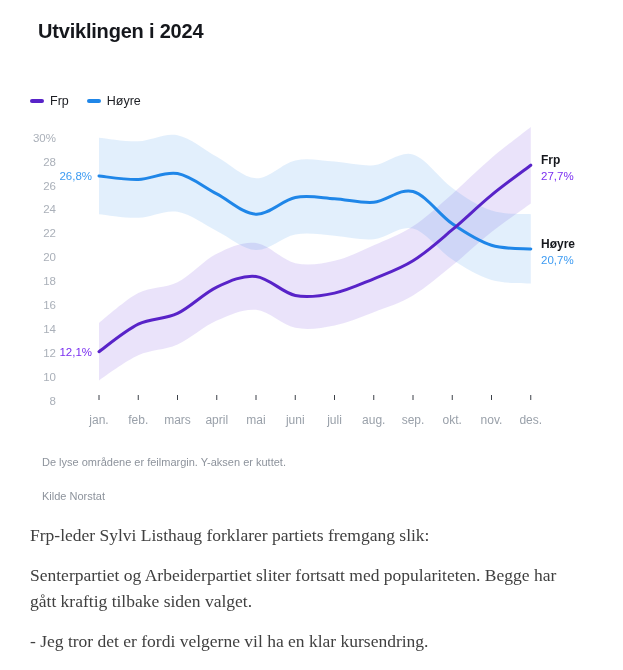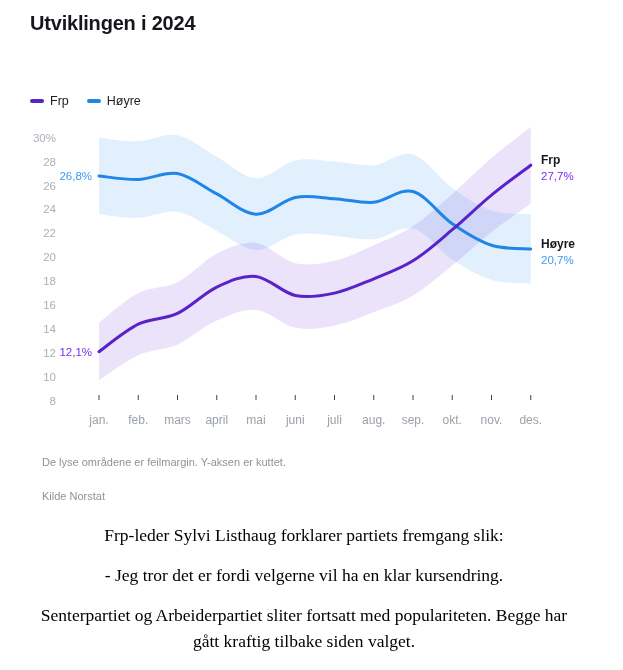--- a/index.html
+++ b/index.html
@@ -1,37 +1,37 @@
 <!DOCTYPE html>
 <html><head>
 <meta charset="utf-8">
 <style>
   html,body{margin:0;padding:0;background:#ffffff;}
   .page{position:relative;width:623px;height:670px;background:#ffffff;overflow:hidden;
         font-family:"Liberation Sans",sans-serif;}
-  .title{position:absolute;left:30px;top:12px;margin:0;font-size:20px;font-weight:800;
+  .title{position:absolute;left:30px;top:12px;margin:8px;font-size:20px;font-weight:800;
          letter-spacing:-0.2px;color:#15171c;}
   .subtitle{position:absolute;left:30px;top:46px;width:540px;margin:0;font-size:12px;
             line-height:16px;color:#4e555f;}
   .legend{position:absolute;left:30px;top:94px;display:flex;gap:18px;align-items:center;
           font-size:12.5px;font-weight:500;color:#1b1d22;}
   .legend-item{display:flex;align-items:center;gap:6px;}
   .swatch{display:inline-block;width:14px;height:4px;border-radius:2px;}
   #chart-svg{position:absolute;left:0;top:120px;}
   svg text{font-family:"Liberation Sans",sans-serif;}
   .ylab{font-size:11.5px;fill:#aab0b9;}
   .xlab{font-size:12px;fill:#9aa1aa;}
   .startlab{font-size:11.5px;font-weight:500;}
   .endname{font-size:12px;font-weight:700;fill:#16181d;}
   .endval{font-size:11.5px;font-weight:500;}
   .footnote{position:absolute;left:30px;margin:12px;font-size:11px;color:#8d939c;}
   .footnote-margin{top:444px;}
   .footnote-source{top:478px;}
   .article{position:absolute;left:30px;top:522px;width:548px;
-           font-family:"Liberation Serif",serif;font-size:17.5px;line-height:26px;color:#000000;text-align:center;}
+           font-family:"Liberation Serif",serif;font-size:17.5px;line-height:26px;color:#404040;}
   .para{margin:0 0 14px 0;}
 </style>
 </head>
 <body>
 
 <div class="page">
 
   <h1 class="title">Utviklingen i 2024</h1>
 
 
@@ -93,17 +93,17 @@
       <text x="541" y="60.19420000000001" class="endval" fill="#7a2ff0">27,7%</text>
       <text x="541" y="127.87220000000002" class="endname">Høyre</text>
       <text x="541" y="143.87220000000002" class="endval" fill="#3d9bf2">20,7%</text>
     </svg>
 
   <p class="footnote footnote-margin">De lyse områdene er feilmargin. Y-aksen er kuttet.</p>
   <p class="footnote footnote-source">Kilde Norstat</p>
 
   <div class="article">
     <p class="para">Frp-leder Sylvi Listhaug forklarer partiets fremgang slik:</p>
+    <p class="para">Senterpartiet og Arbeiderpartiet sliter fortsatt med populariteten. Begge har gått kraftig tilbake siden valget.</p>
     <p class="para">- Jeg tror det er fordi velgerne vil ha en klar kursendring.</p>
-    <p class="para">Senterpartiet og Arbeiderpartiet sliter fortsatt med populariteten. Begge har gått kraftig tilbake siden valget.</p>
   </div>
 
 </div>
 
 </body></html>

